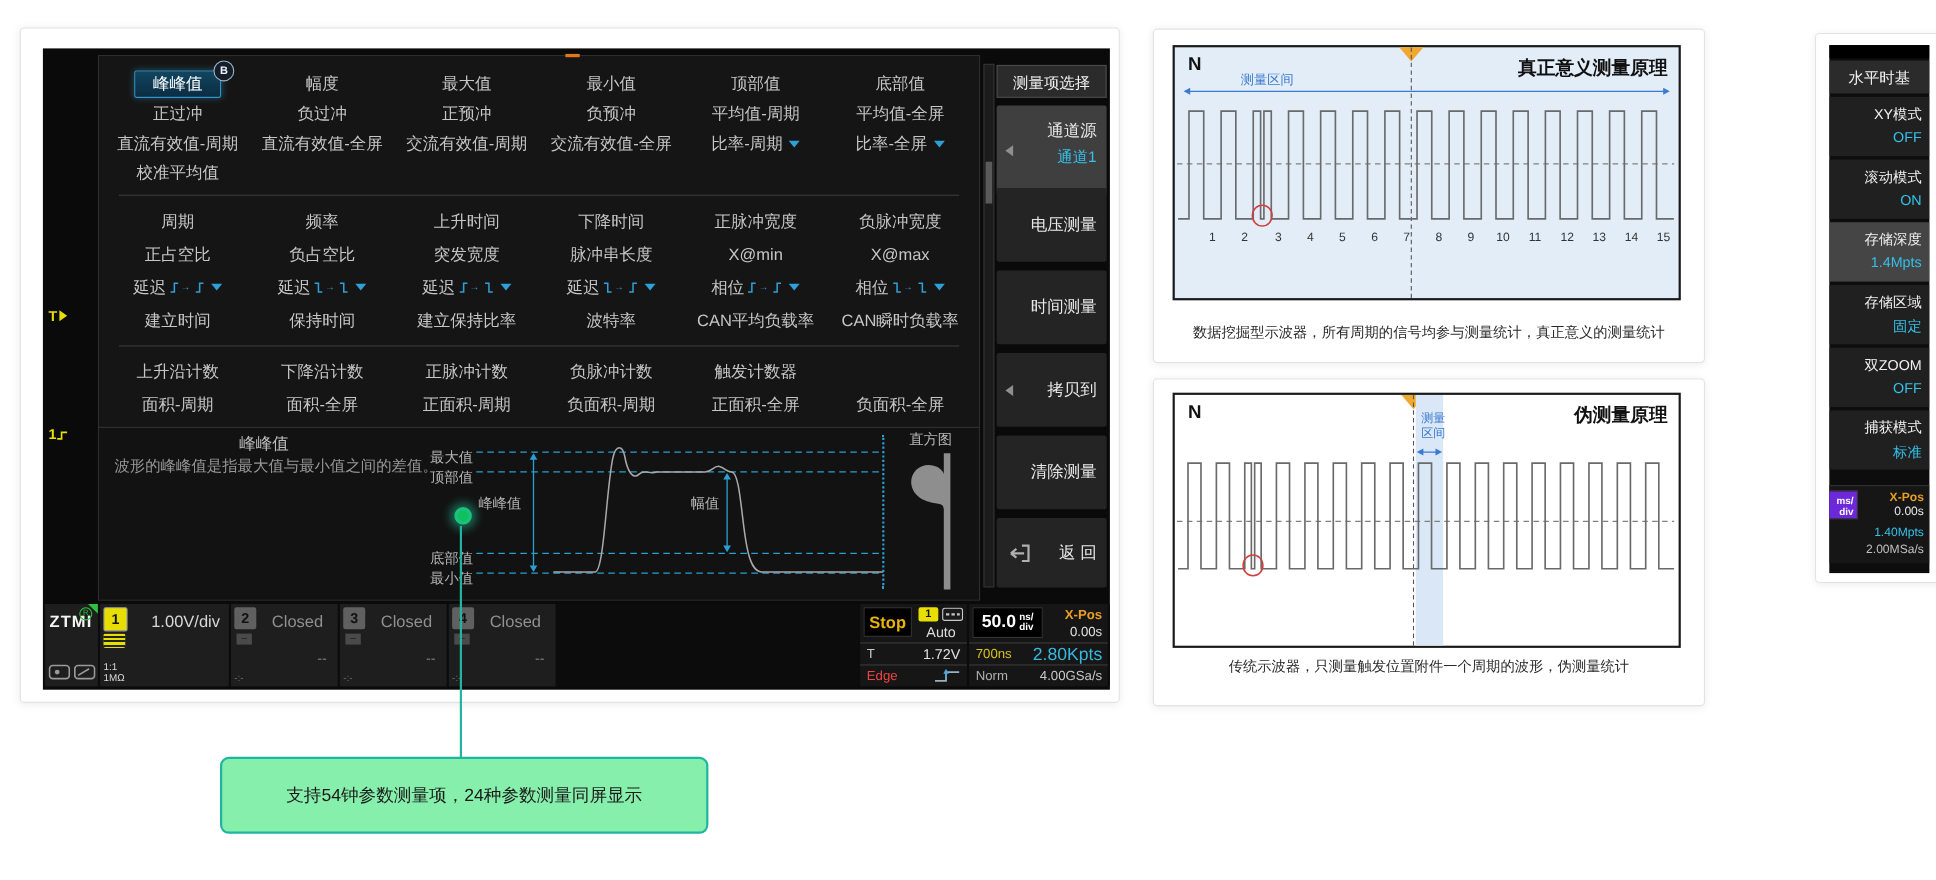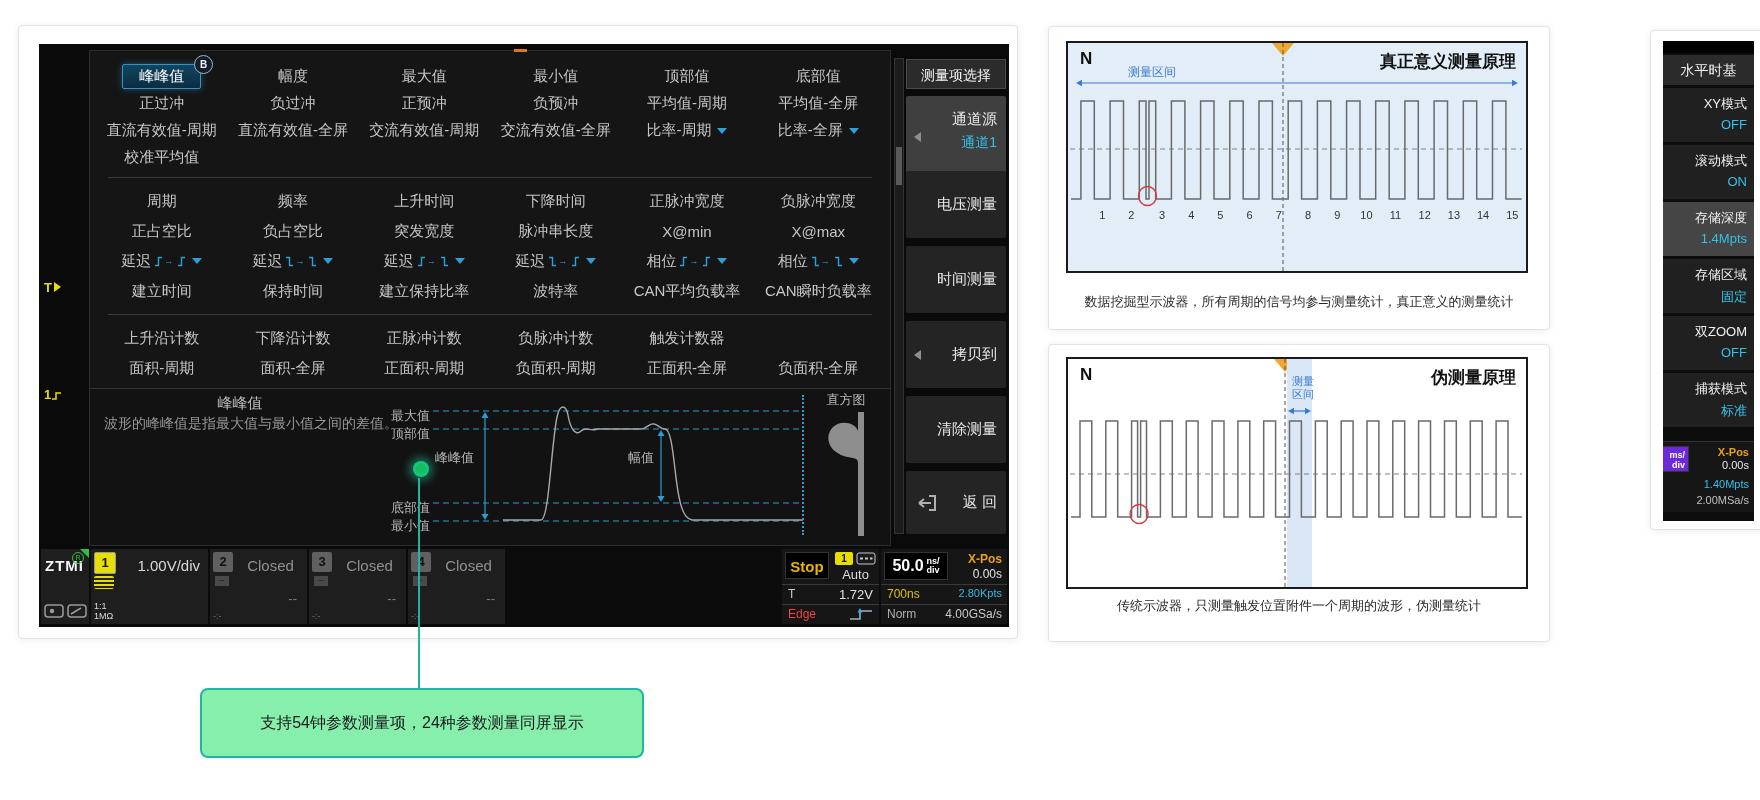--- a/index.html
+++ b/index.html
@@ -578,21 +578,21 @@
             <span style="color:#fff;font-size:9px;line-height:9px;font-weight:bold;">
               <span style="display:block;">ns/</span>
               <span style="display:block;">div</span>
             </span>
           </div>
           <span style="position:absolute;right:5px;top:3px;color:#e8a020;font-size:12px;font-weight:bold;">X-Pos</span>
           <span style="position:absolute;right:5px;top:18px;color:#e0e0e0;font-size:12px;">0.00s</span>
         </div>
         <div class="srow sep" style="height:20px;">
           <span style="position:absolute;left:6px;top:2px;color:#d8c020;font-size:12px;">700ns</span>
-          <span style="position:absolute;right:5px;top:2px;color:#38b8e0;font-size:11px;">2.80Kpts</span>
+          <span style="position:absolute;right:5px;top:2px;color:#38b8e0;font-size:16px;">2.80Kpts</span>
         </div>
         <div class="srow sep" style="height:20px;">
           <span style="position:absolute;left:6px;top:2px;color:#b0b0b0;font-size:12px;">Norm</span>
           <span style="position:absolute;right:5px;top:2px;color:#c8c8c8;font-size:12px;">4.00GSa/s</span>
         </div>
       </div>
     </div>
   </div>
 </div>
 

